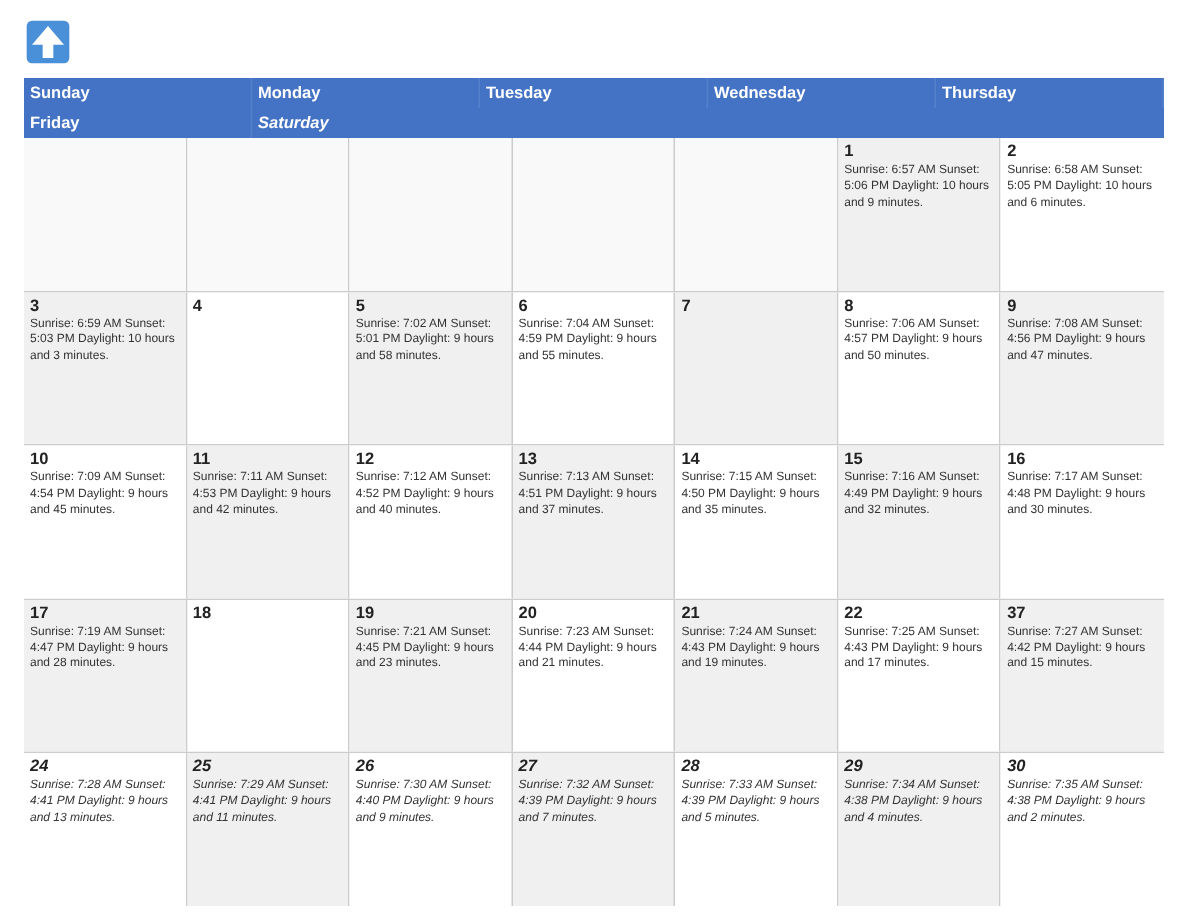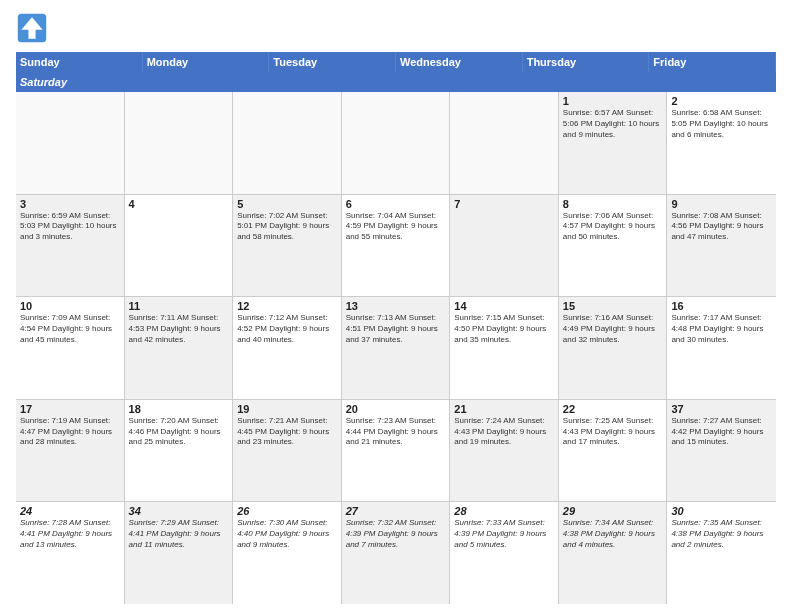--- a/index.html
+++ b/index.html
@@ -54,21 +54,21 @@
       font-size: 14px;
       color: #444;
     }
     .calendar {
       flex: 1;
       display: flex;
       flex-direction: column;
     }
     .cal-header {
       display: grid;
-      grid-template-columns: repeat(6, 1fr);
+      grid-template-columns: repeat(5, 1fr);
       background: #4472c4;
     }
     .cal-header-cell {
       color: #fff;
       font-size: 11px;
       font-weight: bold;
       padding: 4px 4px;
       text-align: left;
       border-right: 1px solid #5580cc;
     }
@@ -260,24 +260,20 @@
         <div class="cal-row">
           <div class="cal-cell shaded">
             <span class="day-num">17</span>
             <div class="cell-info">Sunrise: 7:19 AM
 Sunset: 4:47 PM
 Daylight: 9 hours
 and 28 minutes.</div>
           </div>
           <div class="cal-cell">
             <span class="day-num">18</span>
-            <div class="cell-info">Sunrise: 7:20 AM
-Sunset: 4:46 PM
-Daylight: 9 hours
-and 25 minutes.</div>
           </div>
           <div class="cal-cell shaded">
             <span class="day-num">19</span>
             <div class="cell-info">Sunrise: 7:21 AM
 Sunset: 4:45 PM
 Daylight: 9 hours
 and 23 minutes.</div>
           </div>
           <div class="cal-cell">
             <span class="day-num">20</span>
@@ -310,21 +306,21 @@
         </div>
         <div class="cal-row">
           <div class="cal-cell">
             <span class="day-num">24</span>
             <div class="cell-info">Sunrise: 7:28 AM
 Sunset: 4:41 PM
 Daylight: 9 hours
 and 13 minutes.</div>
           </div>
           <div class="cal-cell shaded">
-            <span class="day-num">34</span>
+            <span class="day-num">25</span>
             <div class="cell-info">Sunrise: 7:29 AM
 Sunset: 4:41 PM
 Daylight: 9 hours
 and 11 minutes.</div>
           </div>
           <div class="cal-cell">
             <span class="day-num">26</span>
             <div class="cell-info">Sunrise: 7:30 AM
 Sunset: 4:40 PM
 Daylight: 9 hours

